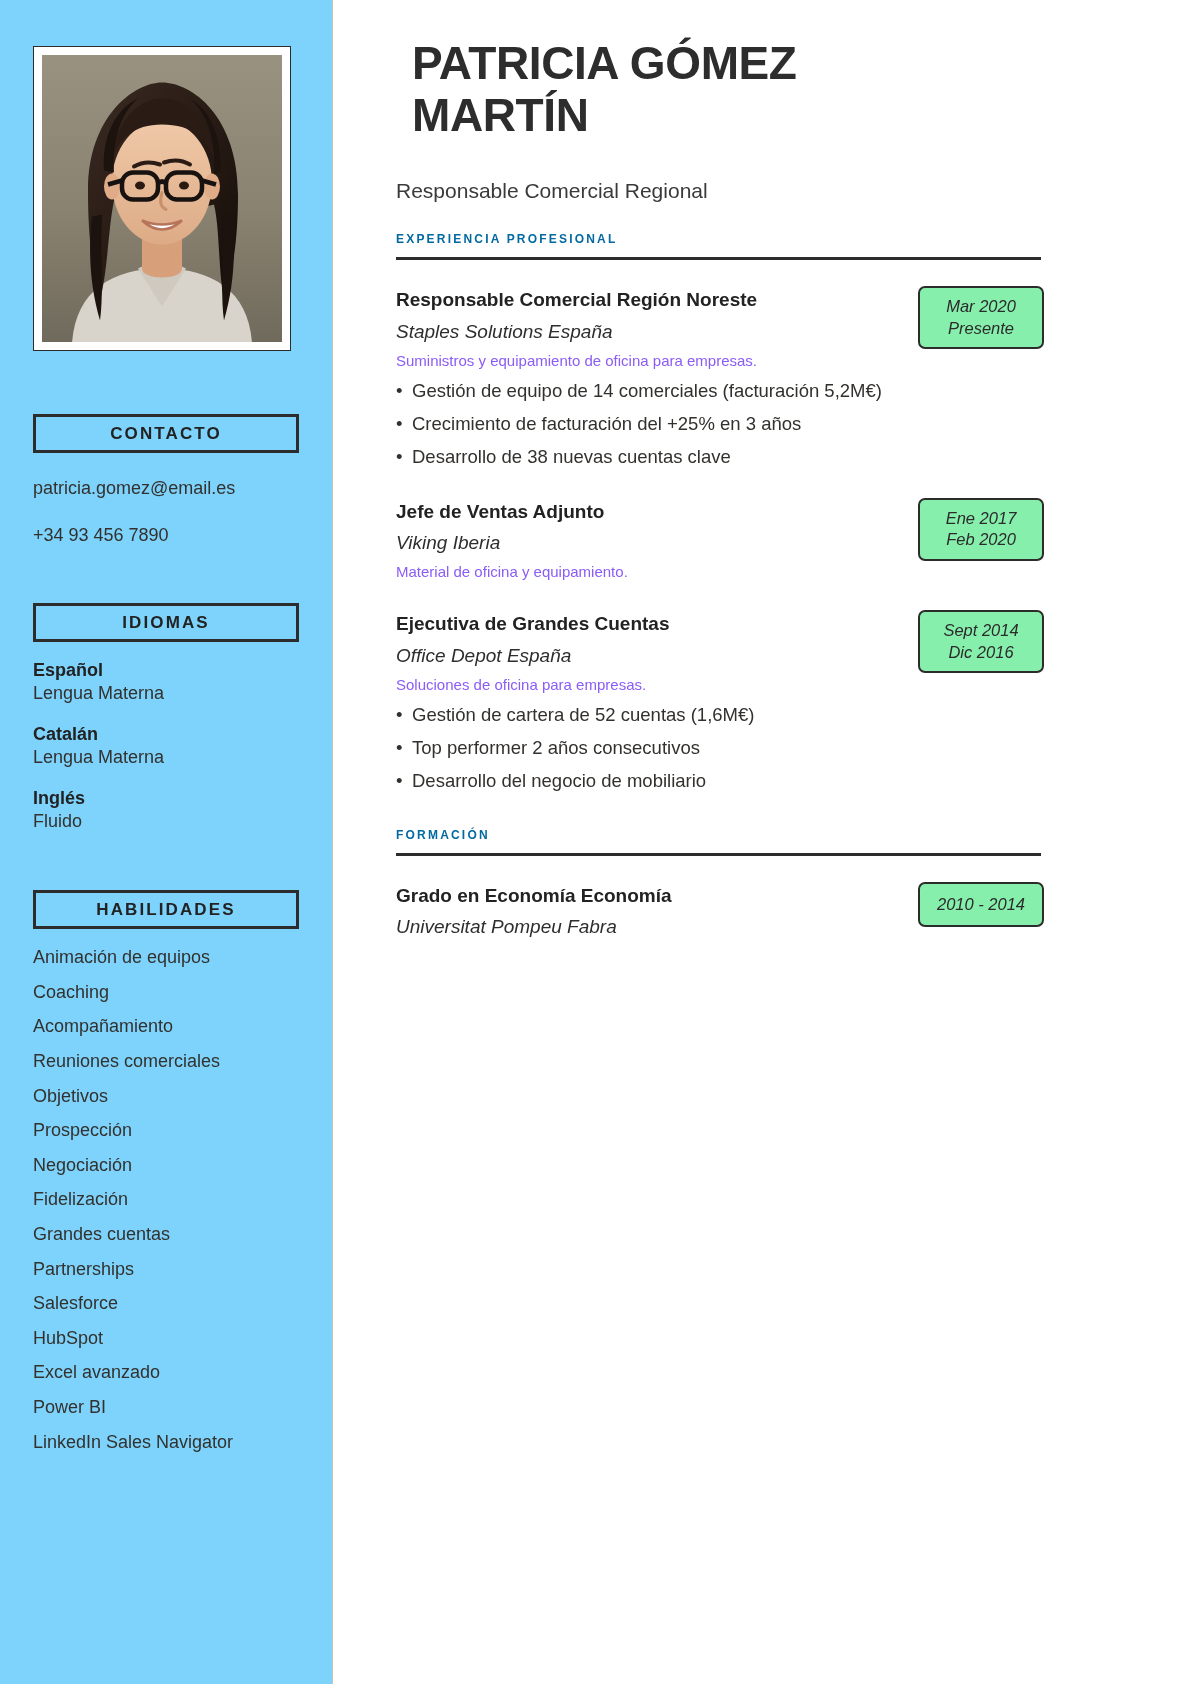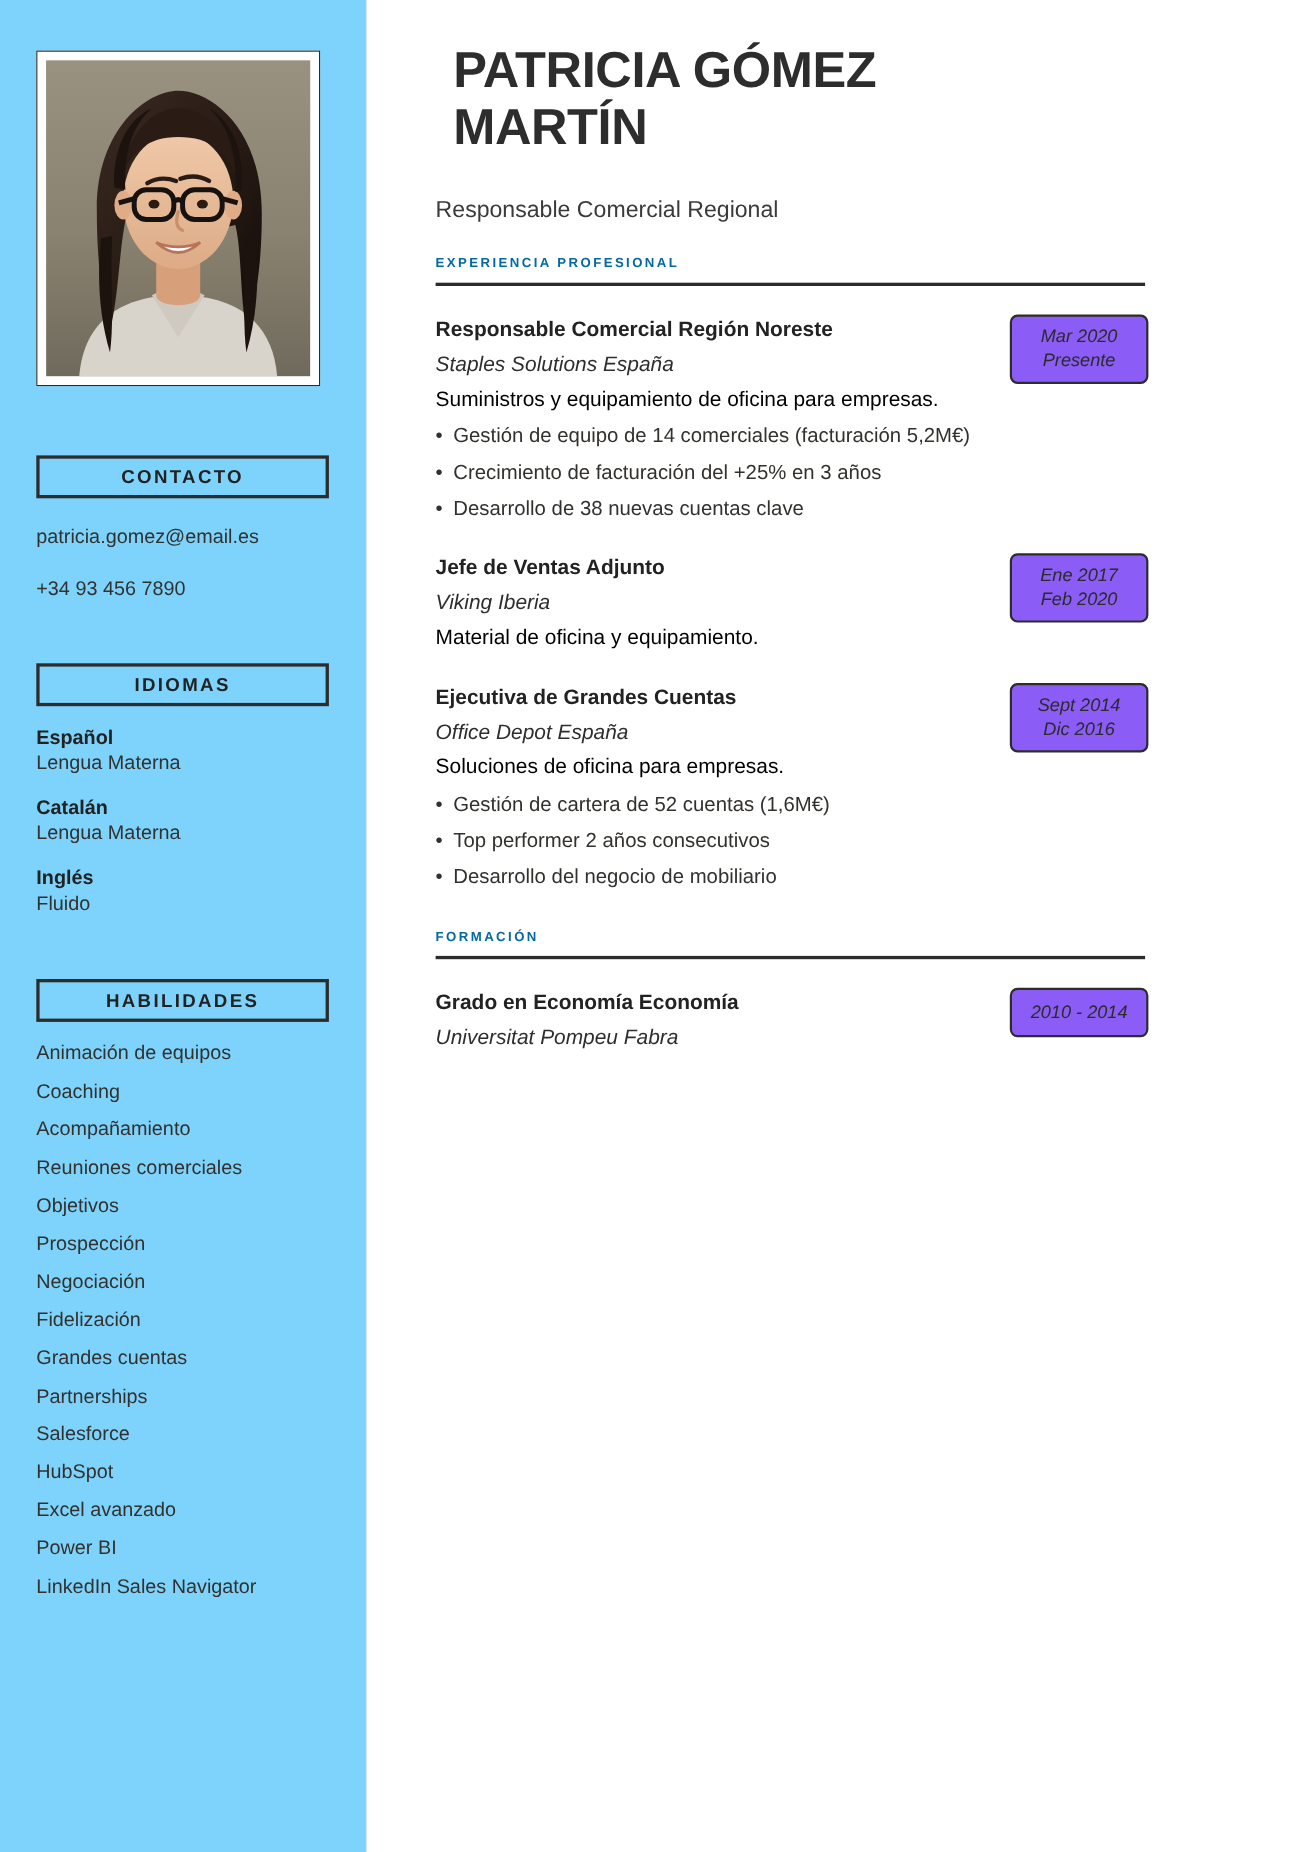--- a/index.html
+++ b/index.html
@@ -148,22 +148,22 @@
     line-height: 1.3;
   }
   .entry-company {
     font-size: 19px;
     font-style: italic;
     color: #2e2e2e;
     line-height: 1.35;
     margin-top: 6px;
   }
   .entry-desc {
-    font-size: 19px;
-    color: #000000;
+    font-size: 15px;
+    color: #8b5cf6;
     line-height: 1.35;
     margin-top: 6px;
   }
   .bullets { margin-top: 4px; }
   .bullet {
     font-size: 18.5px;
     color: #33312e;
     line-height: 1.35;
     margin-top: 8px;
     padding-left: 16px;
@@ -179,21 +179,21 @@
   .date-badge {
     position: absolute;
     top: -2px;
     left: 522px;
     min-width: 126px;
     border: 2px solid #2c2c2c;
     border-radius: 7px;
     padding: 8px 12px;
     text-align: center;
     box-sizing: border-box;
-    background: #8b5cf6;
+    background: #86efac;
   }
   .date-badge div {
     font-size: 16.5px;
     font-style: italic;
     color: #2b2b2b;
     line-height: 1.3;
     white-space: nowrap;
   }
   .date-badge.single { padding: 10px 12px; }
 </style>

